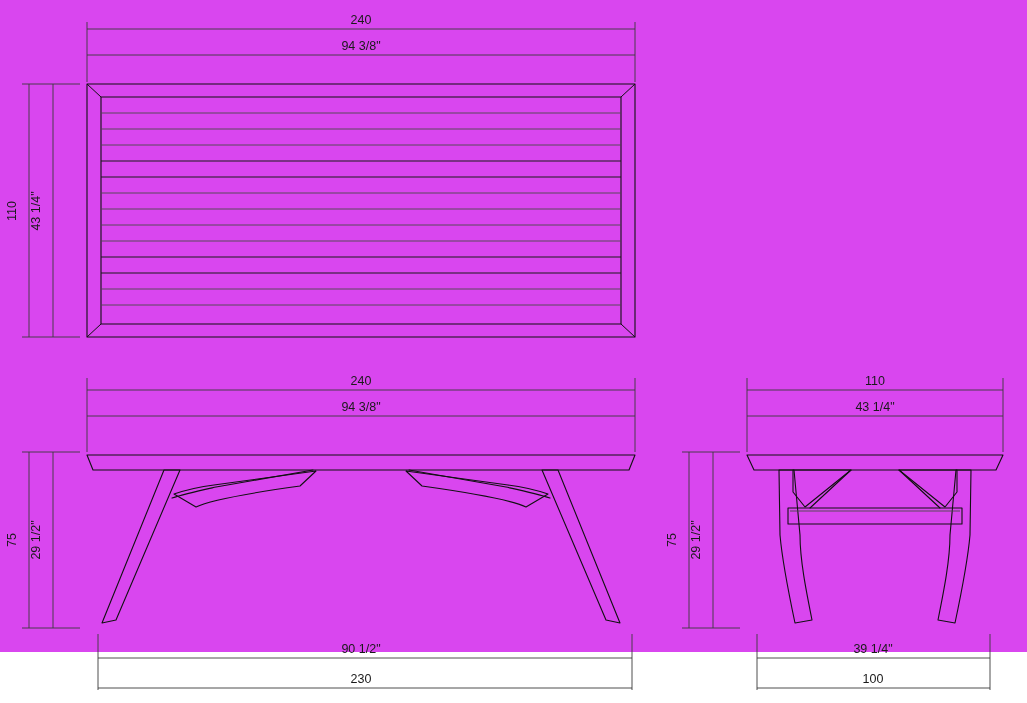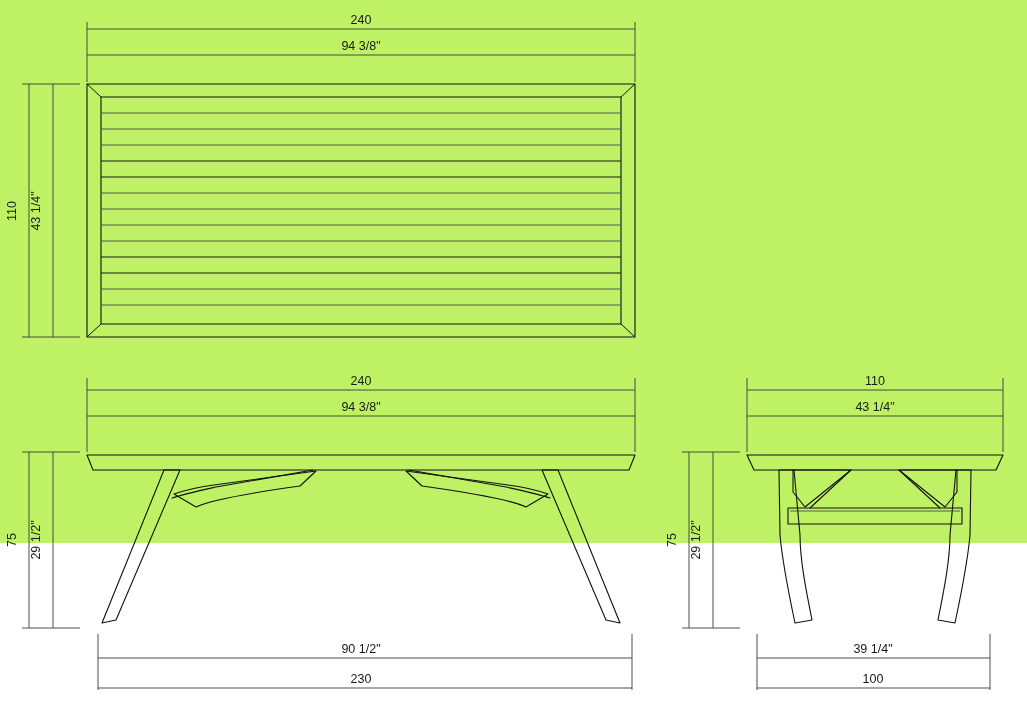--- a/index.html
+++ b/index.html
@@ -10,22 +10,22 @@
   }
   body {
     width: 1027px;
     height: 703px;
     font-family: "Liberation Sans", sans-serif;
     overflow: hidden;
   }
   #sheet {
     position: relative;
     width: 1027px;
-    height: 543px;
-    background: #bef264;
+    height: 652px;
+    background: #d946ef;
   }
   #sheet svg {
     position: absolute;
     top: 0;
     left: 0;
     display: block;
   }
   .dim-text {
     font-family: "Liberation Sans", sans-serif;
     font-size: 12.5px;

